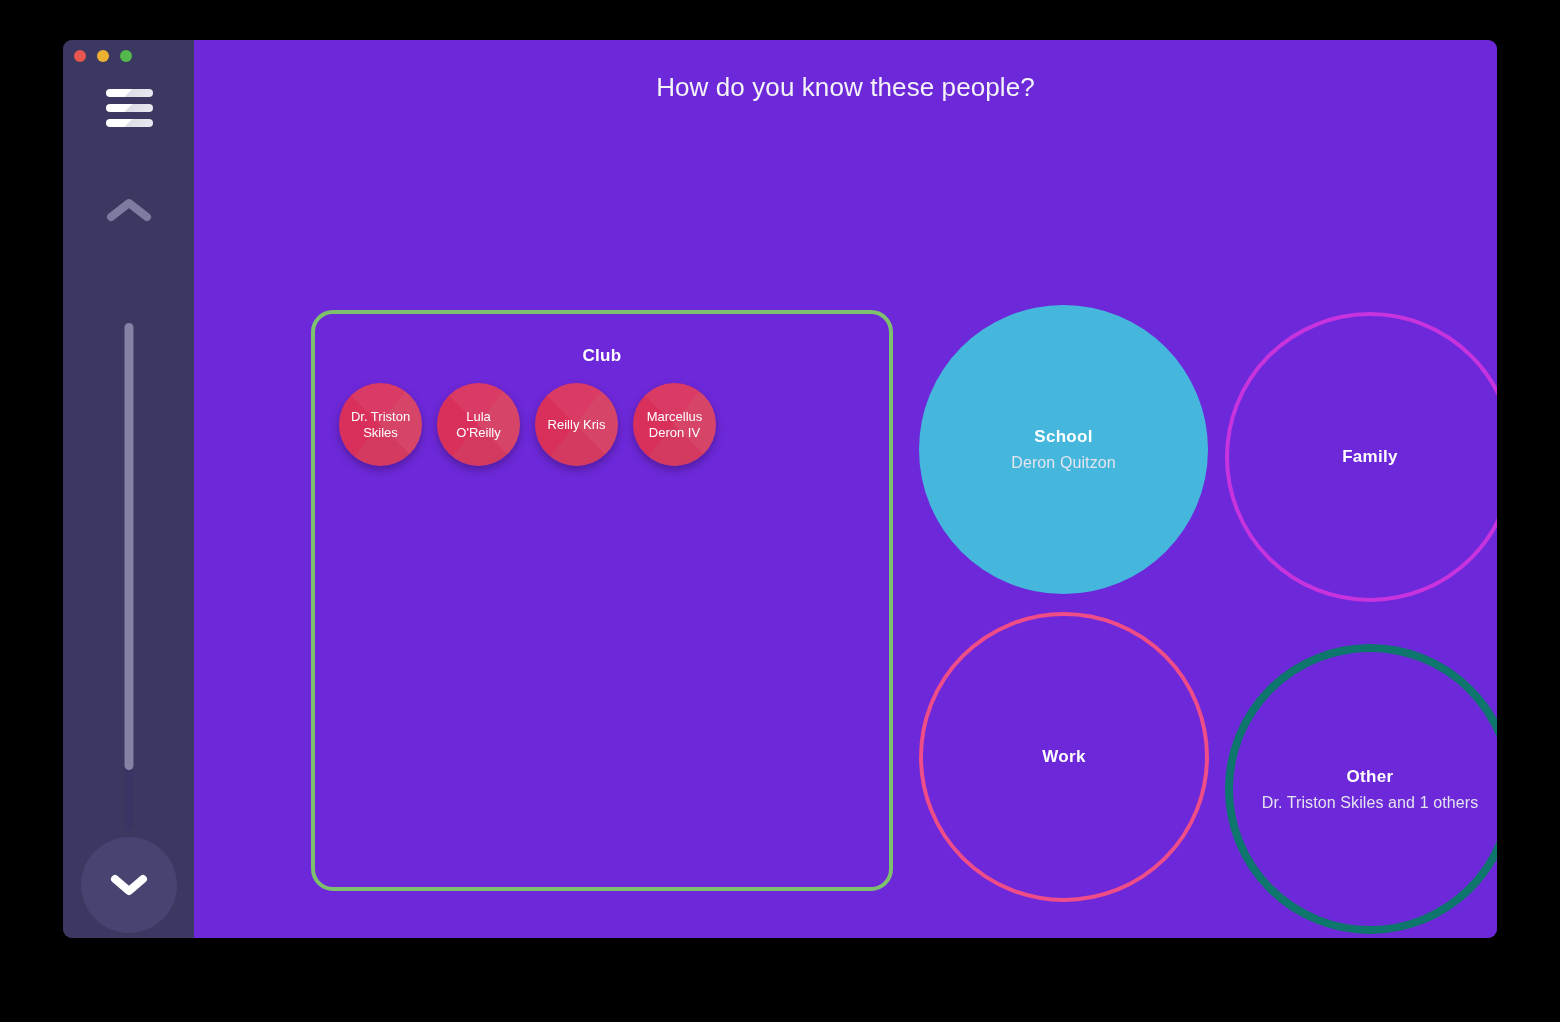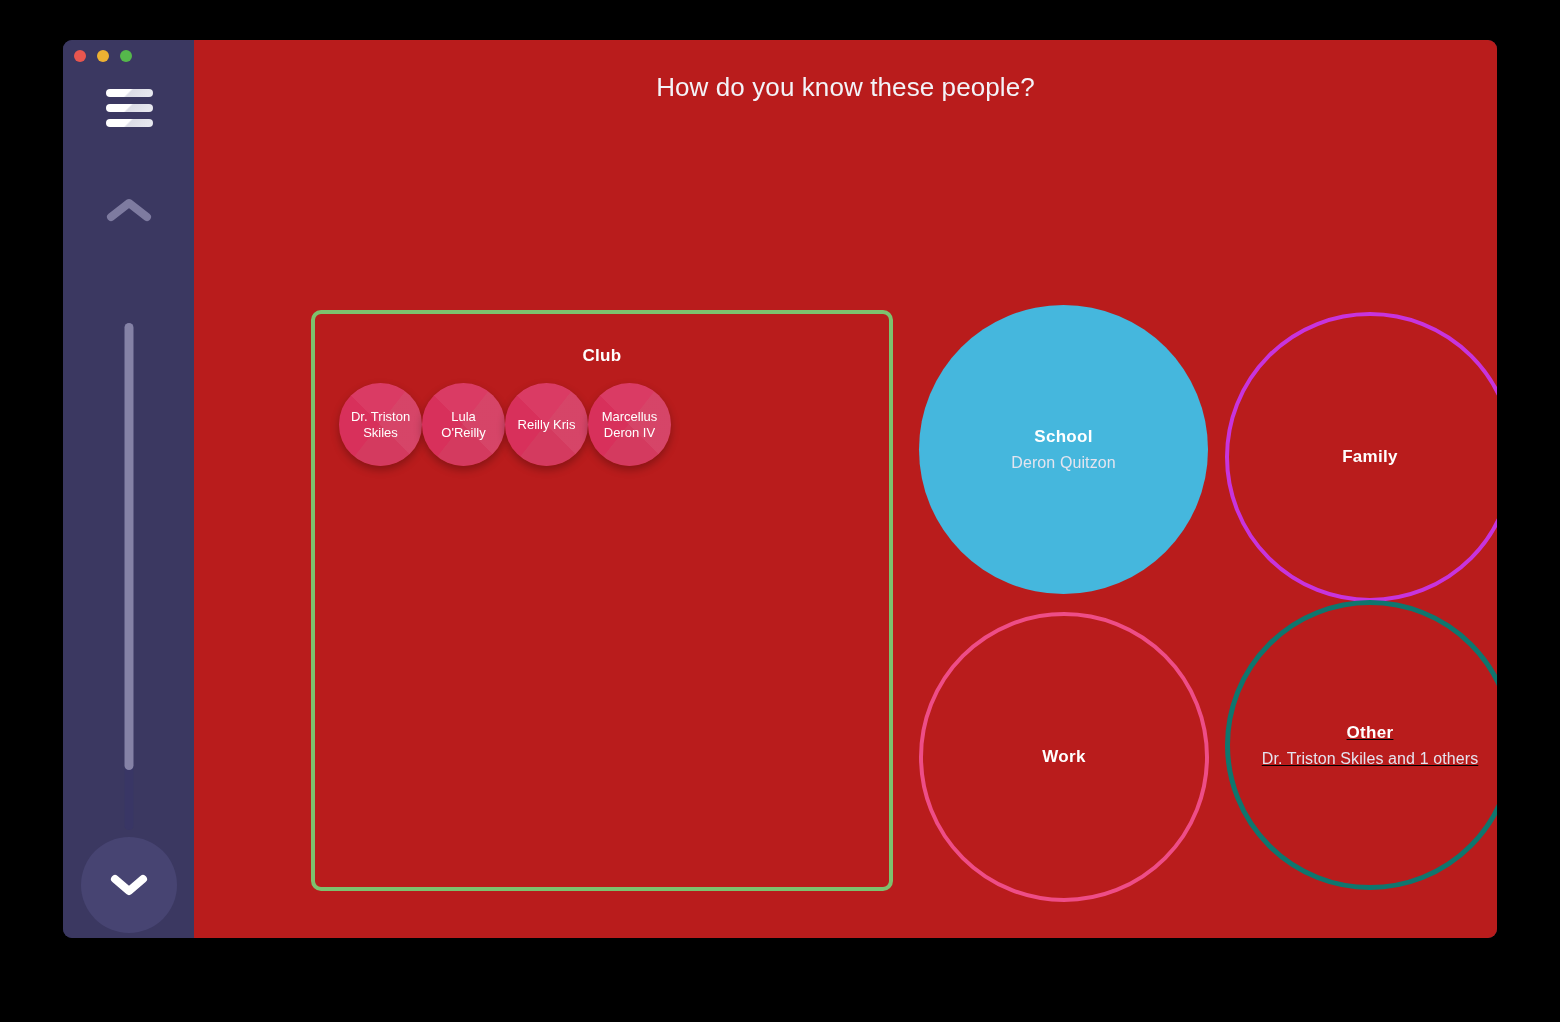--- a/index.html
+++ b/index.html
@@ -91,54 +91,55 @@
     cursor: pointer;
     border: none;
   }
   .chev-down { width: 40px; height: 26px; }
 
   
   .content {
     position: absolute;
     left: 131px; top: 0;
     right: 0; bottom: 0;
-    background: #b91c1c;
+    background: #6d28d9;
   }
 
   .page-title {
     position: absolute;
     left: 0; right: 0; top: 32px;
     text-align: center;
     color: #f3f3f8;
     font-size: 26px;
     font-weight: 400;
     letter-spacing: 0.1px;
   }
 
   
   .dropzone {
     position: absolute;
     left: 117px; top: 270px;
     width: 582px; height: 581px;
     border: 4px solid #7dc16e;
-    border-radius: 10px;
+    border-radius: 22px;
   }
   .dropzone-title {
     position: absolute;
     left: 0; right: 0; top: 32px;
     text-align: center;
     color: #ffffff;
     font-size: 17px;
     font-weight: bold;
     letter-spacing: 0.3px;
   }
   .chips {
     position: absolute;
     left: 24px; top: 69px;
     display: flex;
+    gap: 15px;
   }
   .chip {
     width: 83px; height: 83px;
     border-radius: 50%;
     background:
       linear-gradient(128deg, #d8305b 0%, #d8305b 49%, #d43a5f 49.5%, #d43a5f 100%);
     box-shadow: 0 4px 9px rgba(0,0,0,0.28);
     display: flex; align-items: center; justify-content: center;
     text-align: center;
     color: #ffffff;
@@ -190,24 +191,23 @@
     left: 1031px; top: 272px;
     width: 290px; height: 290px;
     border: 4px solid #c734dd;
   }
   .bubble.work {
     left: 725px; top: 572px;
     width: 290px; height: 290px;
     border: 4px solid #ee4d87;
   }
   .bubble.other {
-    left: 1031px; top: 560px;
+    left: 1031px; top: 604px;
     width: 290px; height: 290px;
-    border: 5px solid #0f766e;
-    text-decoration: underline;
+    border: 8px solid #0f766e;
   }
 </style>
 </head>
 <body>
 
 <div class="app-window">
 
   <div class="sidebar">
 
     <div class="traffic-lights">

